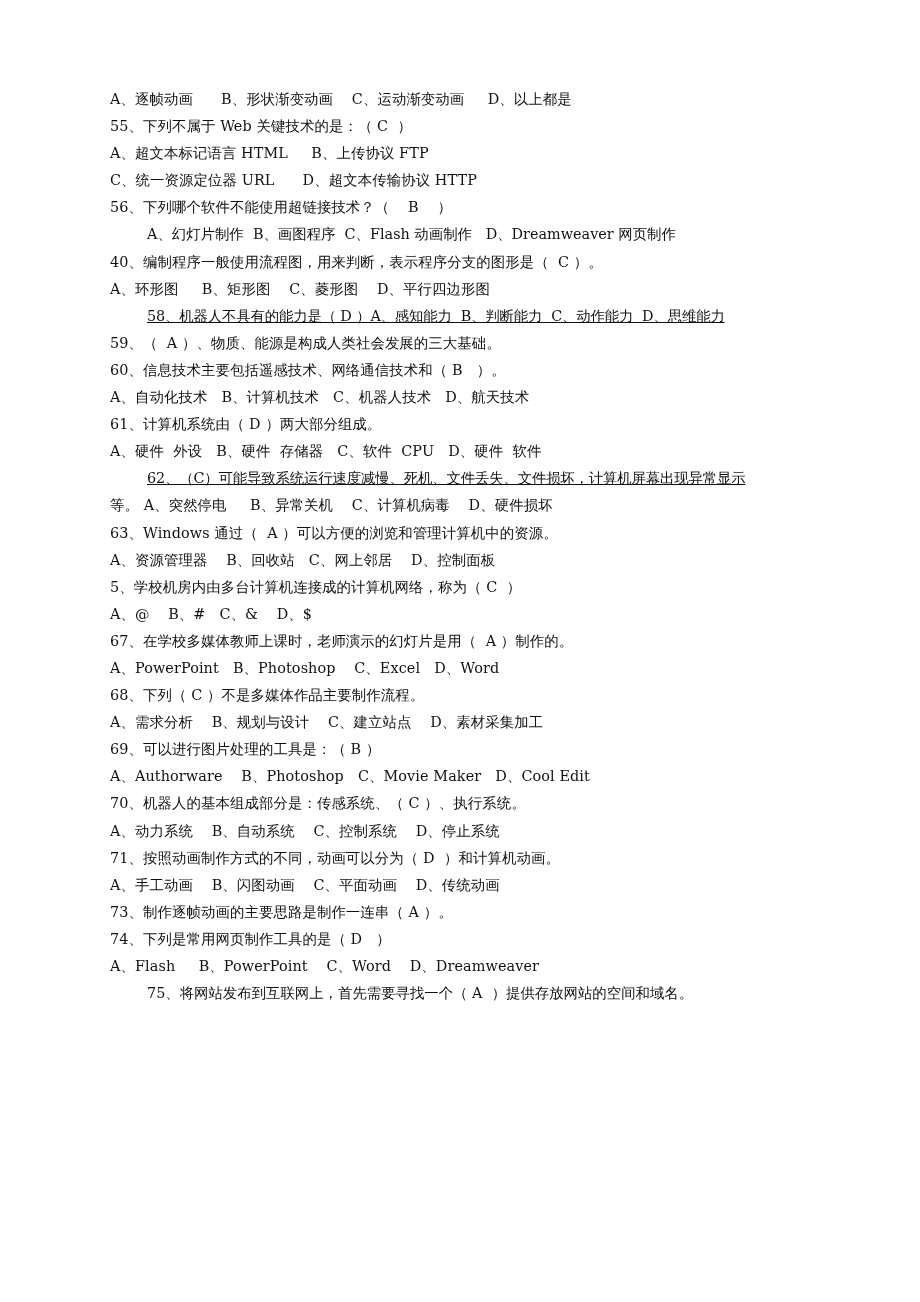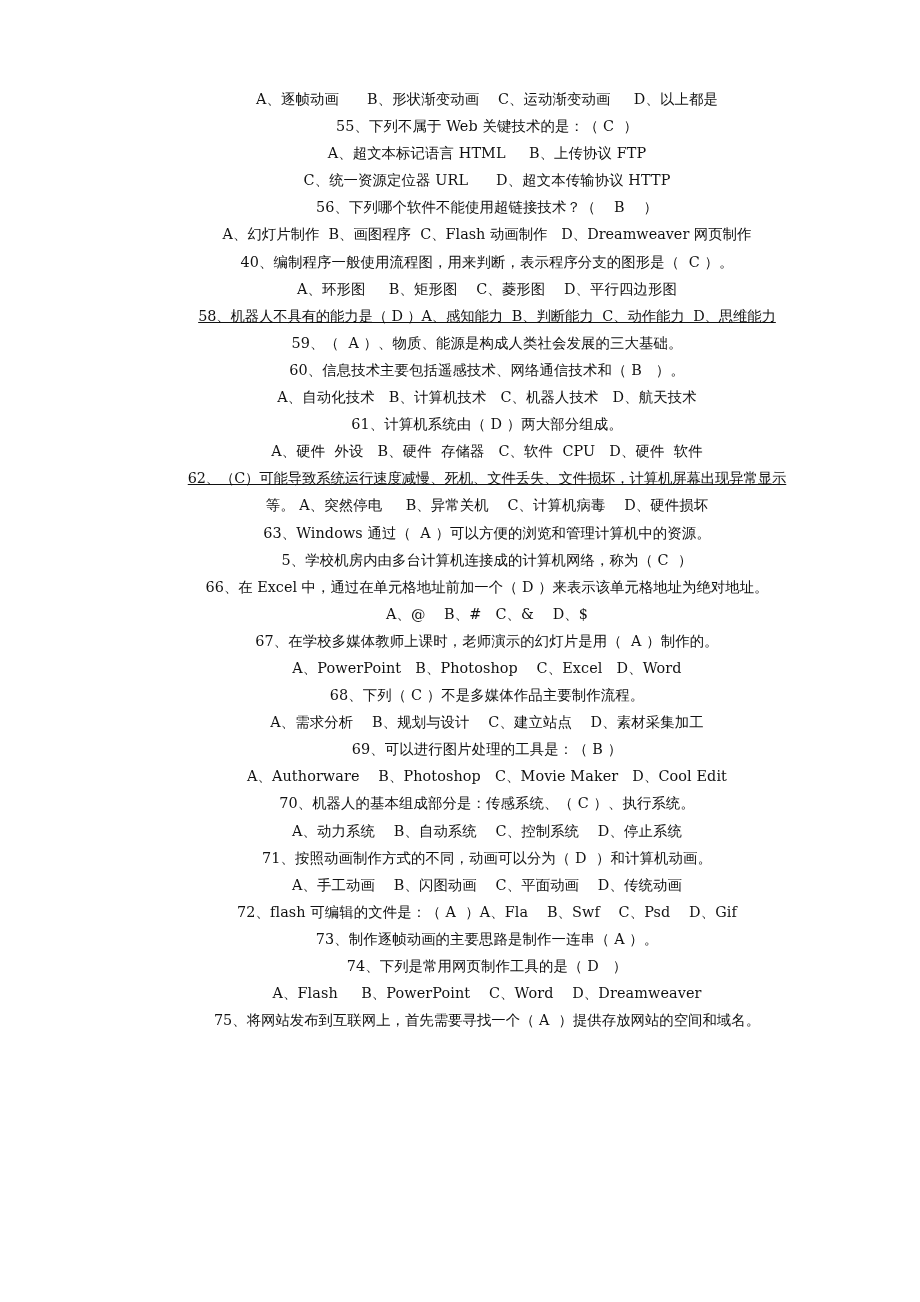--- a/index.html
+++ b/index.html
@@ -20,37 +20,37 @@
   .page {
     position: absolute;
     left: 0;
     top: 0;
     width: 920px;
     height: 1302px;
     background: #ffffff;
   }
   .content {
     position: absolute;
-    left: 142px;
+    left: 110px;
     top: 86px;
     width: 690px;
-    text-align: center;
   }
   .line {
     font-size: 14.4px;
     line-height: 27.1px;
     height: 27.1px;
     white-space: pre;
     letter-spacing: 0.1px;
     color: #111111;
     font-family: "DejaVu Serif", "Liberation Serif", serif;
   }
   
   .wide {
     letter-spacing: 0px;
+    margin-left: 37px;
   }
   .tight {
     letter-spacing: -0.15px;
     text-decoration: underline;
   }
 </style>
 </head>
 <body>
 
 <div class="page">
@@ -66,33 +66,32 @@
     <div class="line">A、环形图     B、矩形图    C、菱形图    D、平行四边形图</div>
     <div class="line wide tight">58、机器人不具有的能力是（ D ）A、感知能力  B、判断能力  C、动作能力  D、思维能力</div>
     <div class="line">59、（  A ）、物质、能源是构成人类社会发展的三大基础。</div>
     <div class="line">60、信息技术主要包括遥感技术、网络通信技术和（ B   ）。</div>
     <div class="line">A、自动化技术   B、计算机技术   C、机器人技术   D、航天技术</div>
     <div class="line">61、计算机系统由（ D ）两大部分组成。</div>
     <div class="line">A、硬件  外设   B、硬件  存储器   C、软件  CPU   D、硬件  软件</div>
     <div class="line wide tight">62、（C）可能导致系统运行速度减慢、死机、文件丢失、文件损坏，计算机屏幕出现异常显示</div>
     <div class="line">等。 A、突然停电     B、异常关机    C、计算机病毒    D、硬件损坏</div>
     <div class="line">63、Windows 通过（  A ）可以方便的浏览和管理计算机中的资源。</div>
+    <div class="line">A、资源管理器    B、回收站   C、网上邻居    D、控制面板</div>
     <div class="line">5、学校机房内由多台计算机连接成的计算机网络，称为（ C  ）</div>
-    <div class="line wide">66、在 Excel 中，通过在单元格地址前加一个（ D ）来表示该单元格地址为绝对地址。</div>
     <div class="line">A、@    B、#   C、&amp;    D、$</div>
     <div class="line">67、在学校多媒体教师上课时，老师演示的幻灯片是用（  A ）制作的。</div>
     <div class="line">A、PowerPoint   B、Photoshop    C、Excel   D、Word</div>
     <div class="line">68、下列（ C ）不是多媒体作品主要制作流程。</div>
     <div class="line">A、需求分析    B、规划与设计    C、建立站点    D、素材采集加工</div>
     <div class="line">69、可以进行图片处理的工具是：（ B ）</div>
     <div class="line">A、Authorware    B、Photoshop   C、Movie Maker   D、Cool Edit</div>
     <div class="line">70、机器人的基本组成部分是：传感系统、（ C ）、执行系统。</div>
     <div class="line">A、动力系统    B、自动系统    C、控制系统    D、停止系统</div>
     <div class="line">71、按照动画制作方式的不同，动画可以分为（ D  ）和计算机动画。</div>
     <div class="line">A、手工动画    B、闪图动画    C、平面动画    D、传统动画</div>
-    <div class="line">72、flash 可编辑的文件是：（ A  ）A、Fla    B、Swf    C、Psd    D、Gif</div>
     <div class="line">73、制作逐帧动画的主要思路是制作一连串（ A ）。</div>
     <div class="line">74、下列是常用网页制作工具的是（ D   ）</div>
     <div class="line">A、Flash     B、PowerPoint    C、Word    D、Dreamweaver</div>
     <div class="line wide">75、将网站发布到互联网上，首先需要寻找一个（ A  ）提供存放网站的空间和域名。</div>
 
   </div>
 </div>
 
 </body></html>

